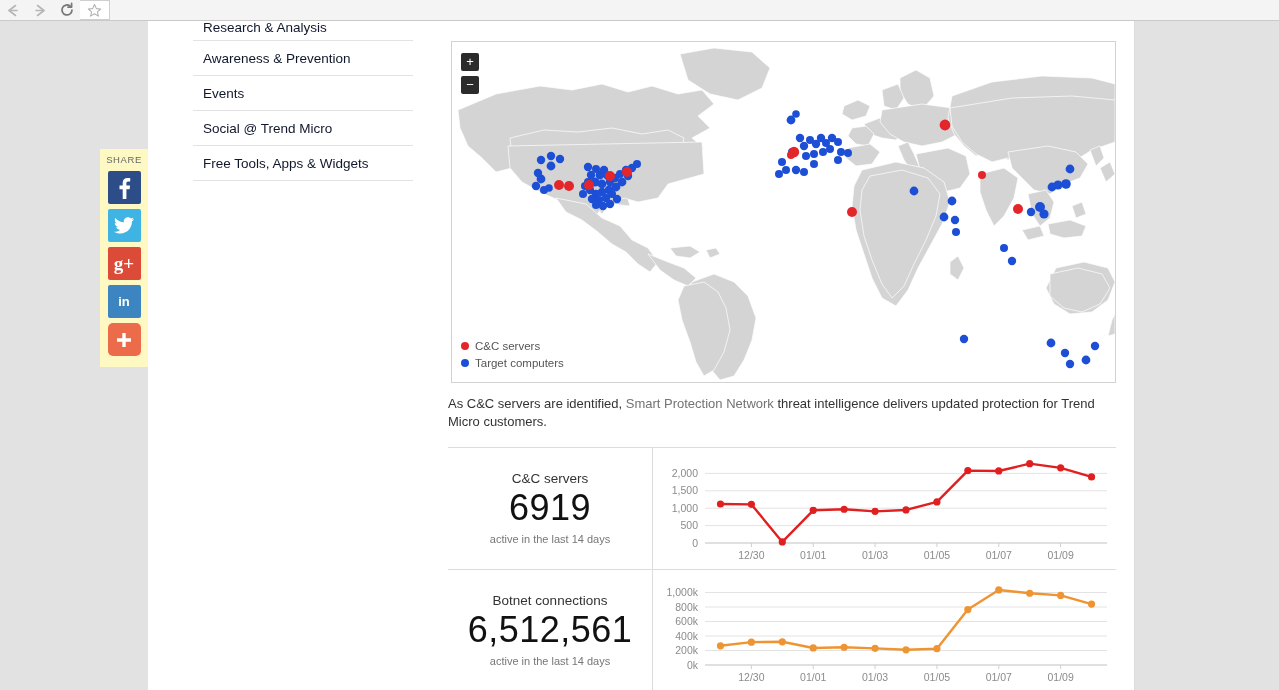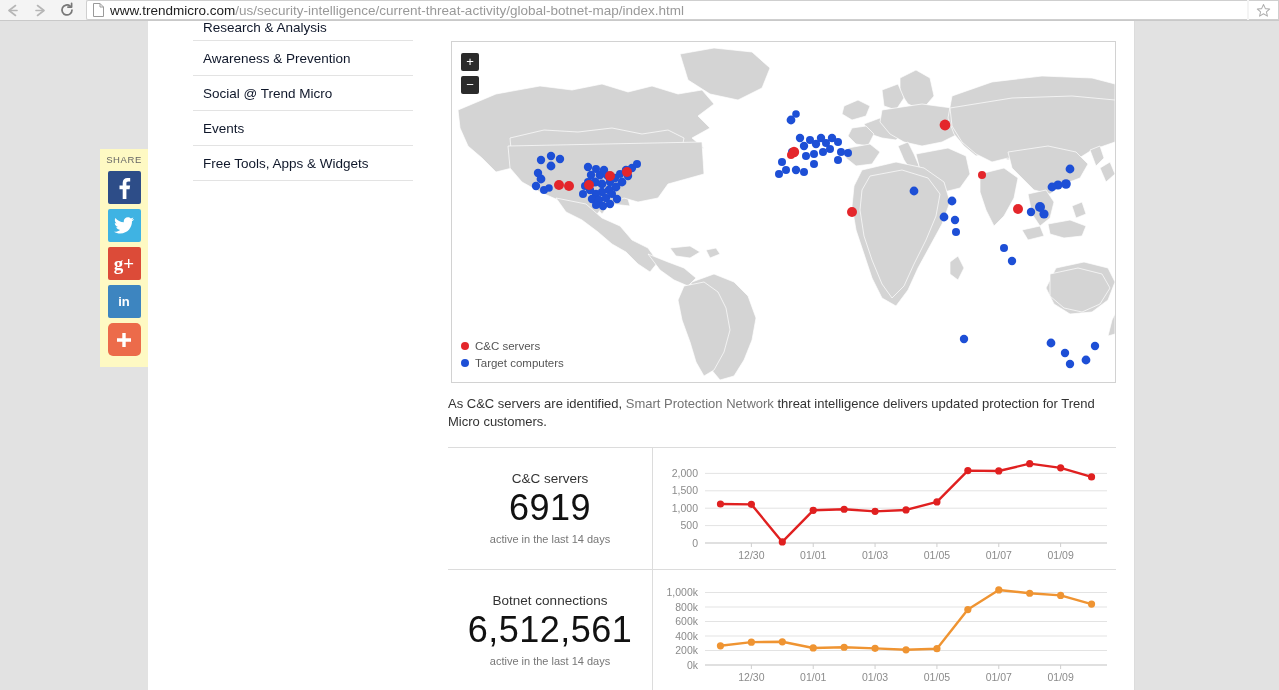--- a/index.html
+++ b/index.html
@@ -178,30 +178,20 @@
         <path d="M6.5 3.5 L13 8.5 L6.5 13.5" stroke="#b6b6b6" stroke-width="1.6" fill="none" stroke-linecap="round" stroke-linejoin="round"></path>
         <path d="M5 8.5 L12.6 8.5" stroke="#b6b6b6" stroke-width="1.6" fill="none" stroke-linecap="round"></path>
       </svg>
   </div>
   <div class="nav-btn" id="reload-btn">
     <svg width="16" height="16" viewBox="0 0 16 16">
         <path d="M13 8 A5 5 0 1 1 11.2 4.1" stroke="#787878" stroke-width="1.7" fill="none" stroke-linecap="round"></path>
         <path d="M12.6 1.4 L12.6 5.1 L8.9 5.1" stroke="#787878" stroke-width="1.7" fill="none" stroke-linecap="round" stroke-linejoin="round"></path>
       </svg>
   </div>
-  <div id="omnibox">
-    <span id="page-doc-icon">
-      <svg width="11" height="14" viewBox="0 0 11 14">
-          <path d="M0.5 0.5 H7 L10.5 4 V13.5 H0.5 Z" fill="#fff" stroke="#9a9a9a" stroke-width="1"></path>
-          <path d="M7 0.5 V4 H10.5" fill="none" stroke="#9a9a9a" stroke-width="1"></path>
-        </svg>
-    </span>
-    <span class="url-strong">www.trendmicro.com</span>
-      <span class="url-dim">/us/security-intelligence/current-threat-activity/global-botnet-map/index.html</span>
-  </div>
   <div id="star-btn">
     <svg width="15" height="15" viewBox="0 0 16 16">
         <path d="M8 1.6 L10 6 L14.6 6.4 L11.1 9.4 L12.2 14 L8 11.5 L3.8 14 L4.9 9.4 L1.4 6.4 L6 6 Z" fill="none" stroke="#b0b0b0" stroke-width="1.1" stroke-linejoin="round"></path>
       </svg>
   </div>
 </div>
 
 <div id="page">
   <div id="page-white"></div>
 
@@ -226,22 +216,22 @@
     <div class="share-icon si-at">
       <svg width="18" height="18" viewBox="0 0 18 18">
           <path d="M7.3 2 H10.7 V7.3 H16 V10.7 H10.7 V16 H7.3 V10.7 H2 V7.3 H7.3 Z" fill="#fff"></path>
         </svg>
     </div>
   </div>
 
   <div id="left-nav">
     <div class="nav-item"><span>Research &amp; Analysis</span></div>
     <div class="nav-item"><span>Awareness &amp; Prevention</span></div>
+    <div class="nav-item"><span>Events</span></div>
     <div class="nav-item"><span>Social @ Trend Micro</span></div>
-    <div class="nav-item"><span>Events</span></div>
     <div class="nav-item"><span>Free Tools, Apps &amp; Widgets</span></div>
   </div>
 
   <div id="map-panel">
     <svg id="map-svg" width="663" height="340" viewBox="0 0 663 340">
       <g fill="#d4d4d4" stroke="#ffffff" stroke-width="0.7">
 
         <path d="M228 12 L262 6 L300 10 L318 26 L310 46 L286 58 L258 52 L236 38 Z"></path>
 
         <path d="M6 68 L44 52 L88 44 L120 48 L150 42 L176 50 L200 44 L226 52 L250 48 L262 62 L246 74 L258 86 L240 96 L252 106 L236 112 L232 126 L212 120 L206 134 L186 132 L190 146 L174 150 L178 164 L160 162 L150 148 L132 152 L120 140 L104 146 L92 134 L74 138 L60 126 L44 130 L30 116 L16 104 L8 86 Z"></path>

